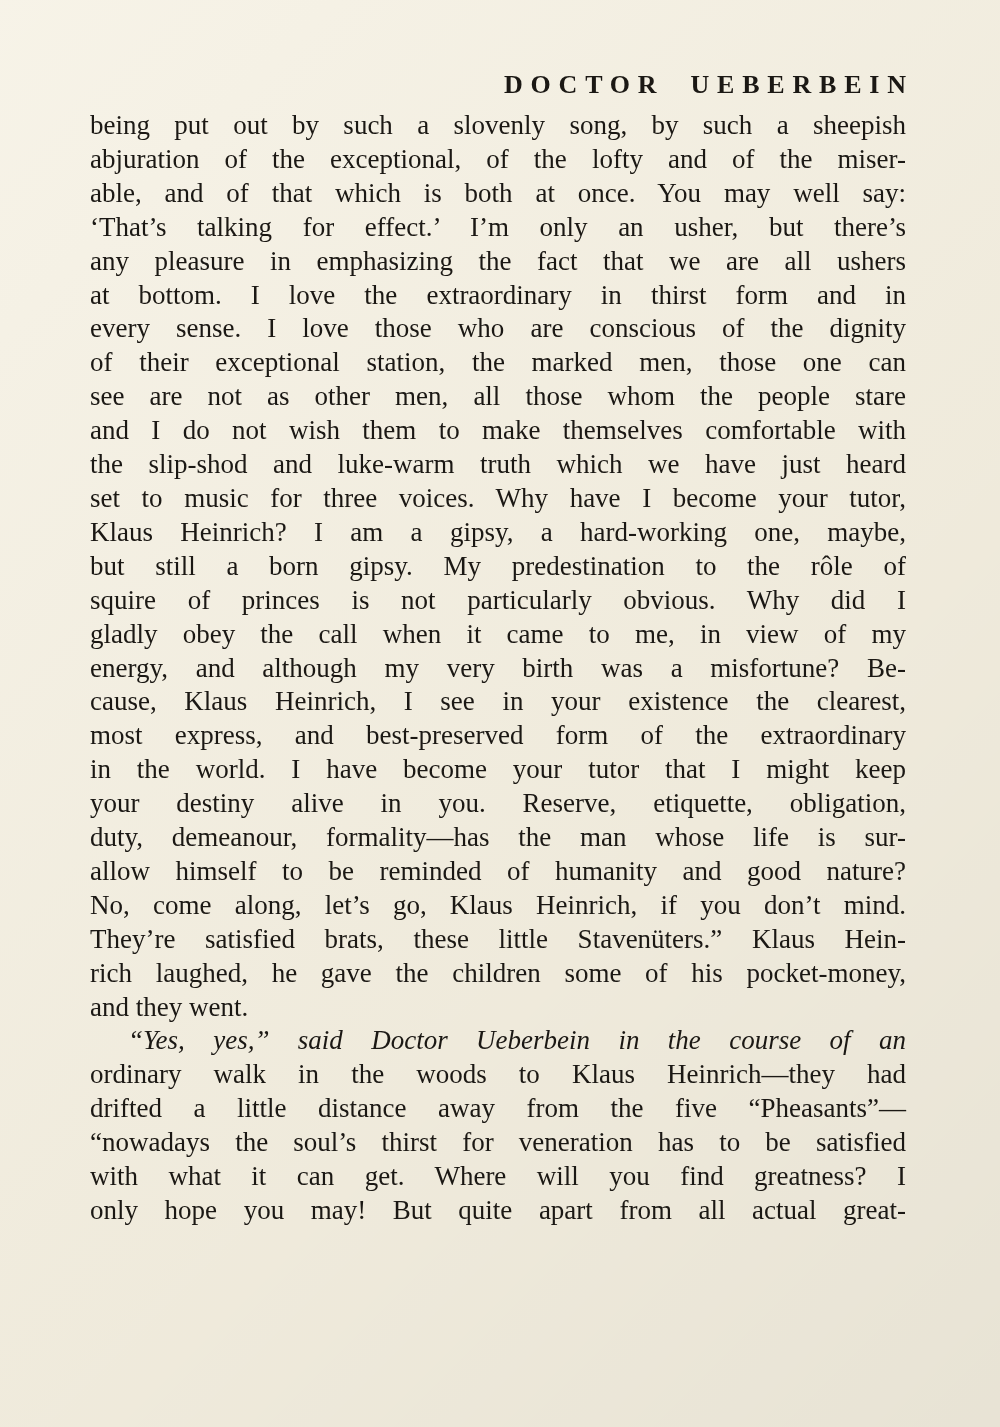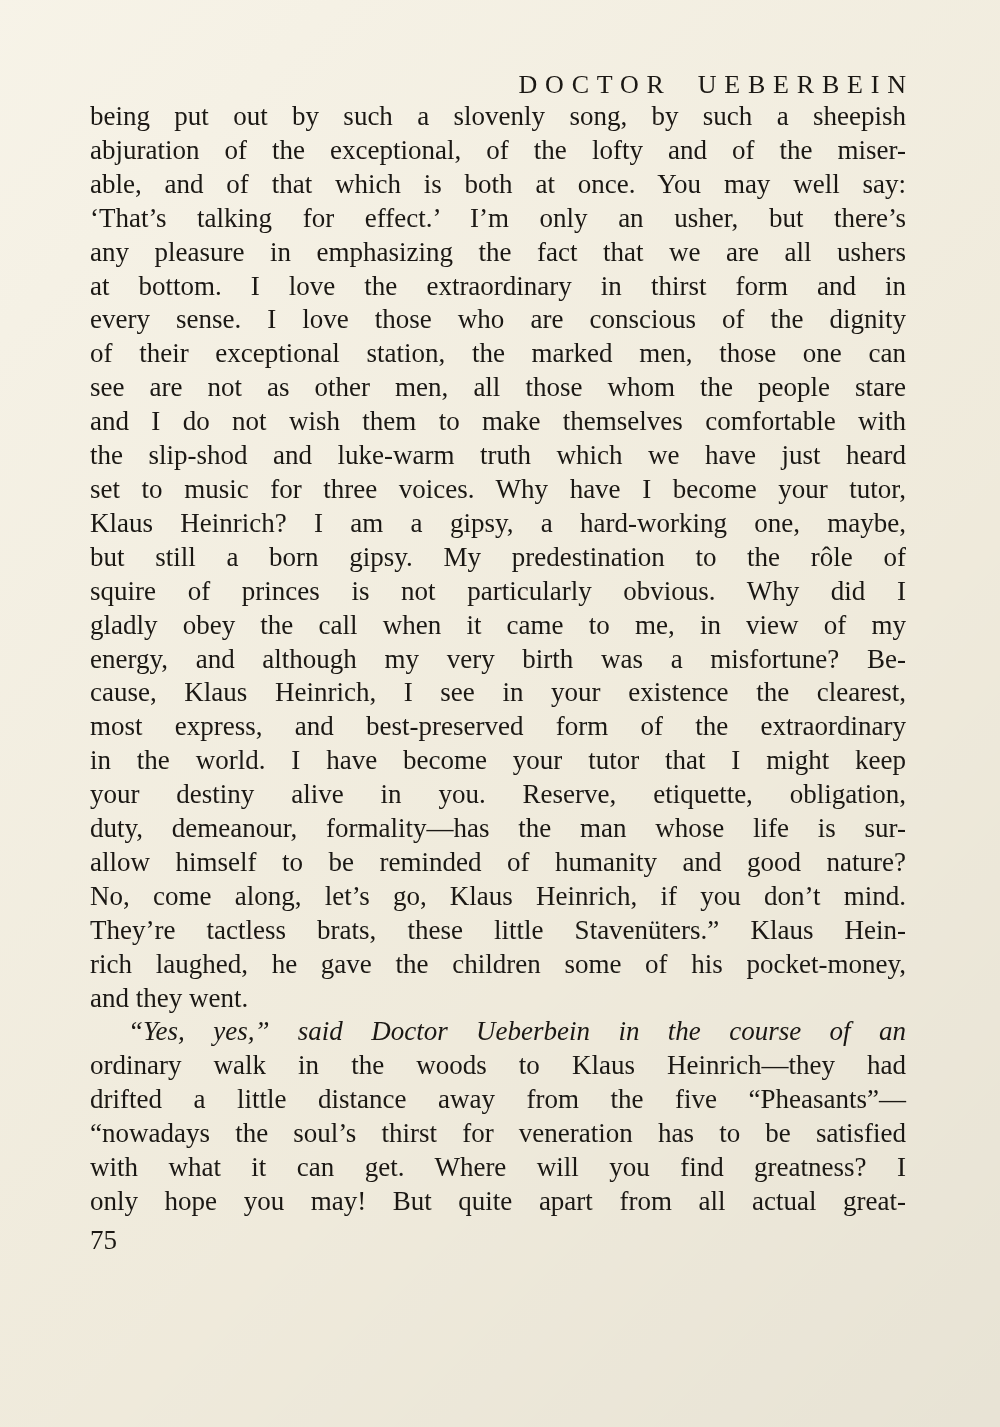--- a/index.html
+++ b/index.html
@@ -20,24 +20,25 @@
     box-sizing: border-box;
   }
   .content {
     box-sizing: border-box;
     padding: 70px 94px 0 90px;
     width: 100%;
   }
   .running-header {
     text-align: right;
     font-size: 26px;
-    font-weight: 400;
+    font-weight: 700;
     letter-spacing: 0.30em;
     word-spacing: 0.45em;
     margin-right: -0.30em; 
+    margin-bottom: 9px;
     white-space: nowrap;
   }
   .text-block {
     width: 100%;
   }
   .line {
     font-size: 27px;
     line-height: 33.9px;
     text-align: justify;
     text-align-last: justify;
@@ -82,26 +83,25 @@
         <div class="line">squire of princes is not particularly obvious.  Why did I</div>
         <div class="line">gladly obey the call when it came to me, in view of my</div>
         <div class="line">energy, and although my very birth was a misfortune?  Be-</div>
         <div class="line">cause, Klaus Heinrich, I see in your existence the clearest,</div>
         <div class="line">most express, and best-preserved form of the extraordinary</div>
         <div class="line">in the world.  I have become your tutor that I might keep</div>
         <div class="line">your destiny alive in you.  Reserve, etiquette, obligation,</div>
         <div class="line">duty, demeanour, formality—has the man whose life is sur-</div>
         <div class="line">allow himself to be reminded of humanity and good nature?</div>
         <div class="line">No, come along, let’s go, Klaus Heinrich, if you don’t mind.</div>
-        <div class="line">They’re tactless brats, these little Stavenüters.”  Klaus Hein-</div>
+        <div class="line">They’re satisfied brats, these little Stavenüters.”  Klaus Hein-</div>
         <div class="line">rich laughed, he gave the children some of his pocket-money,</div>
         <div class="line no-justify">and they went.</div>
         <div class="line indent">“Yes, yes,” said Doctor Ueberbein in the course of an</div>
         <div class="line">ordinary walk in the woods to Klaus Heinrich—they had</div>
         <div class="line">drifted a little distance away from the five “Pheasants”—</div>
         <div class="line">“nowadays the soul’s thirst for veneration has to be satisfied</div>
         <div class="line">with what it can get.  Where will you find greatness?  I</div>
         <div class="line">only hope you may!  But quite apart from all actual great-</div>
       </div>
 
-    <div class="page-number">75</div>
   </div>
 </div>
 
 </body></html>

